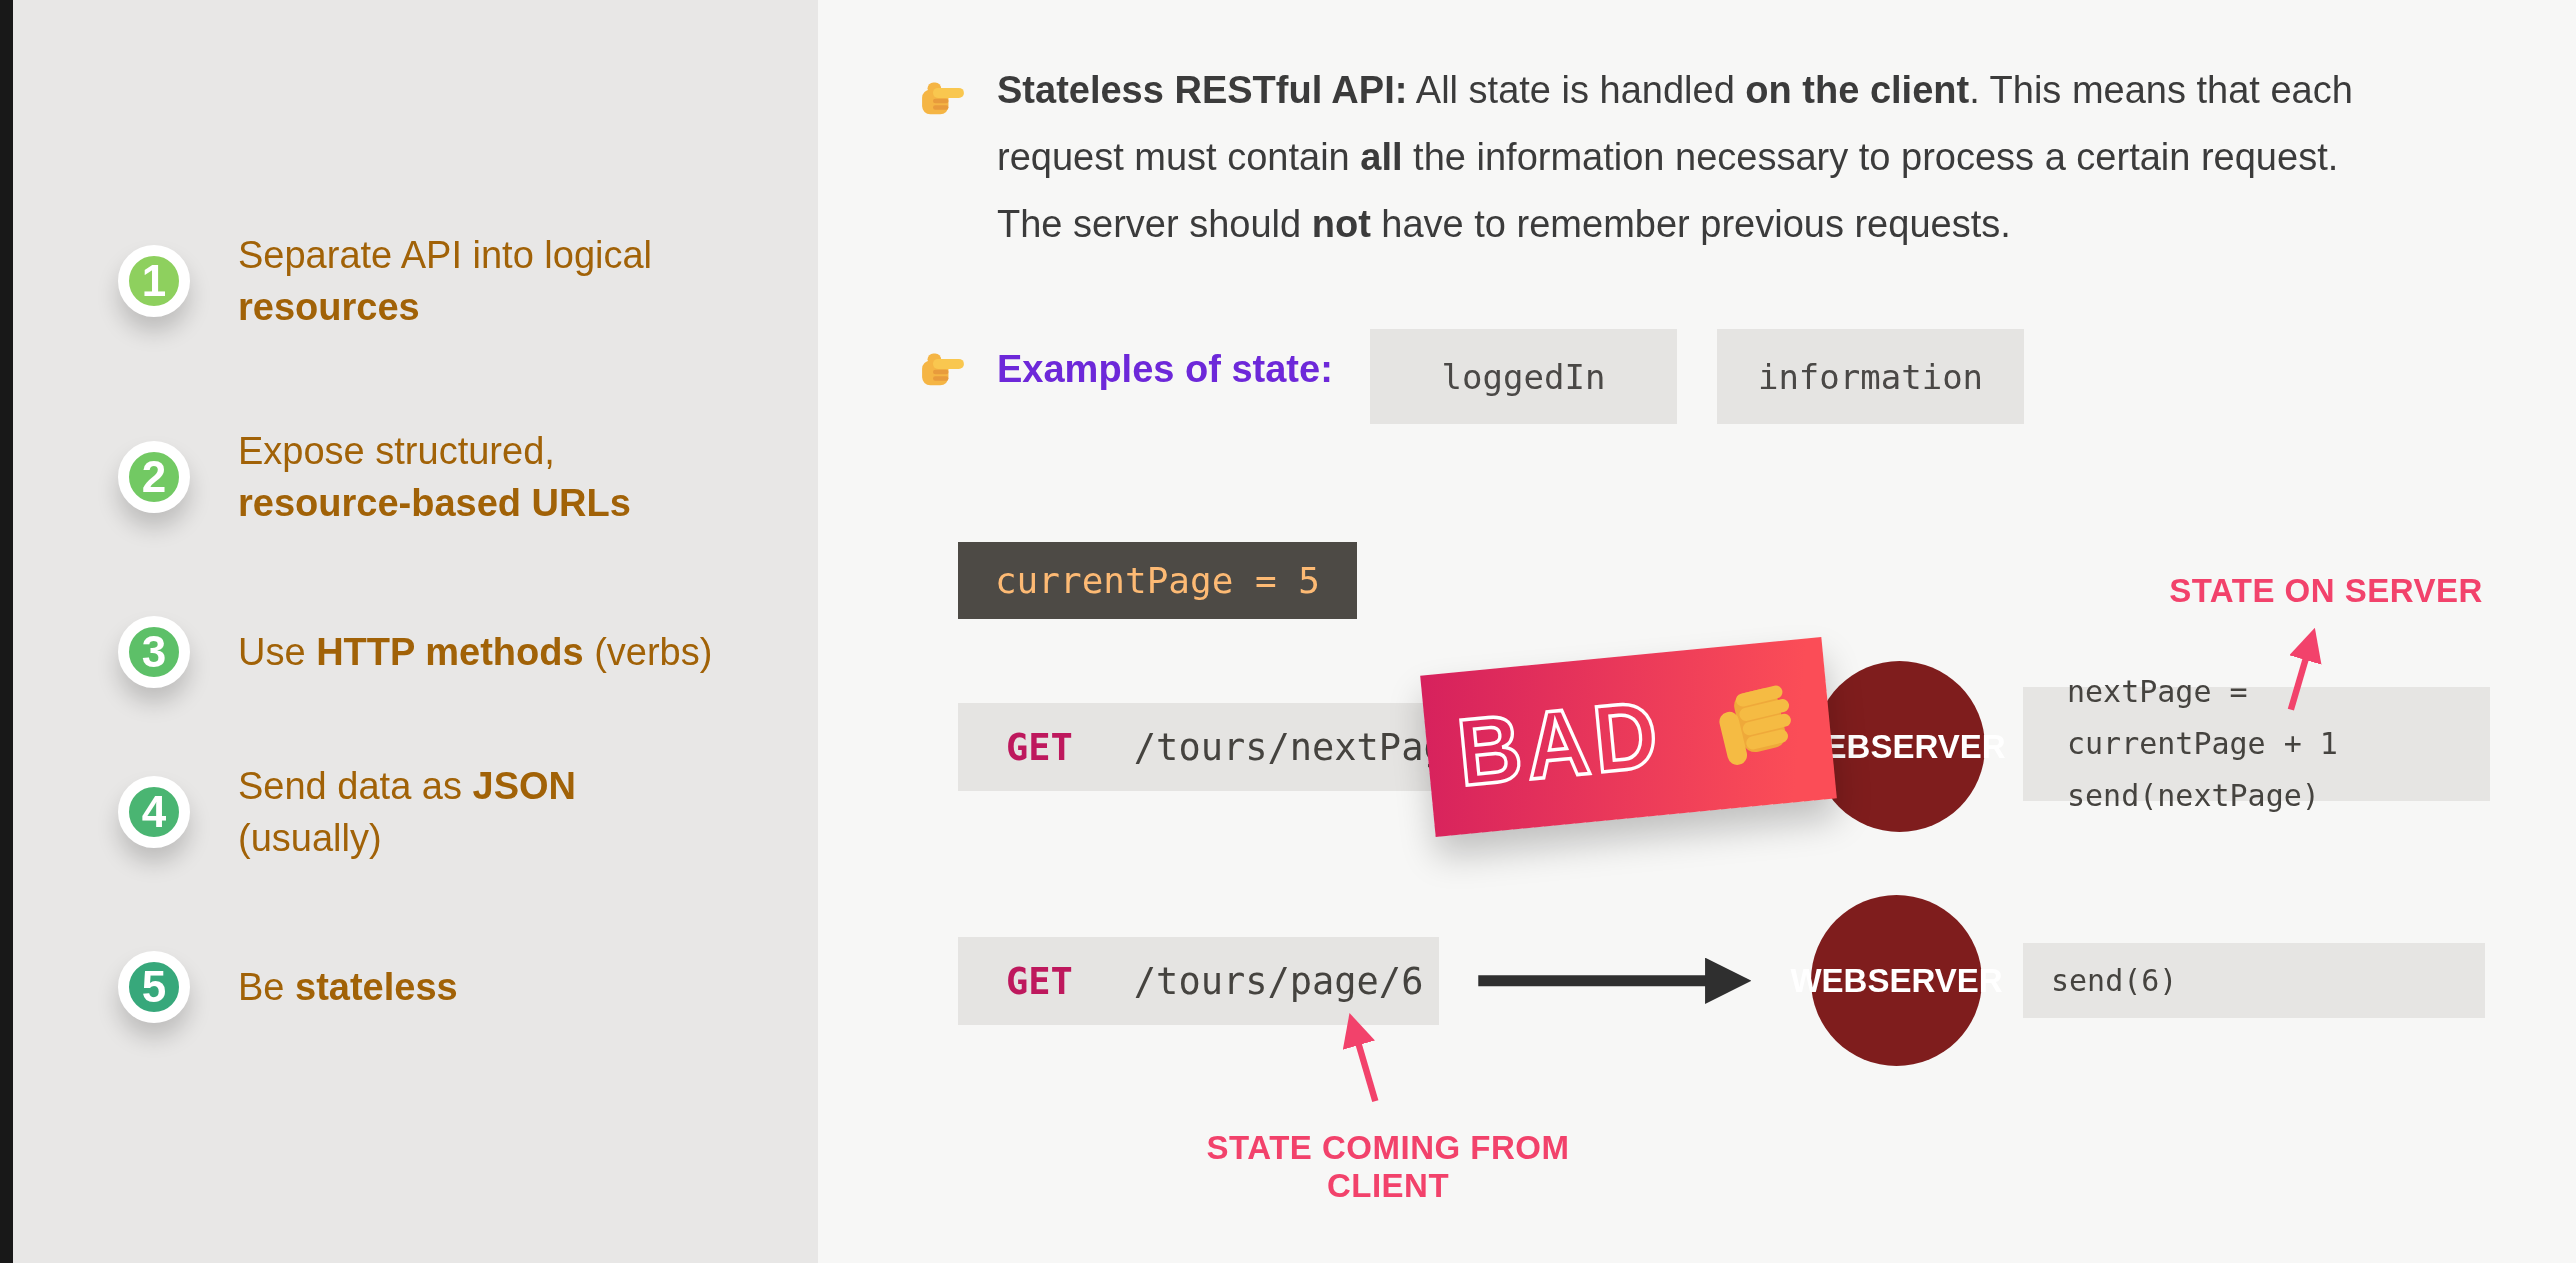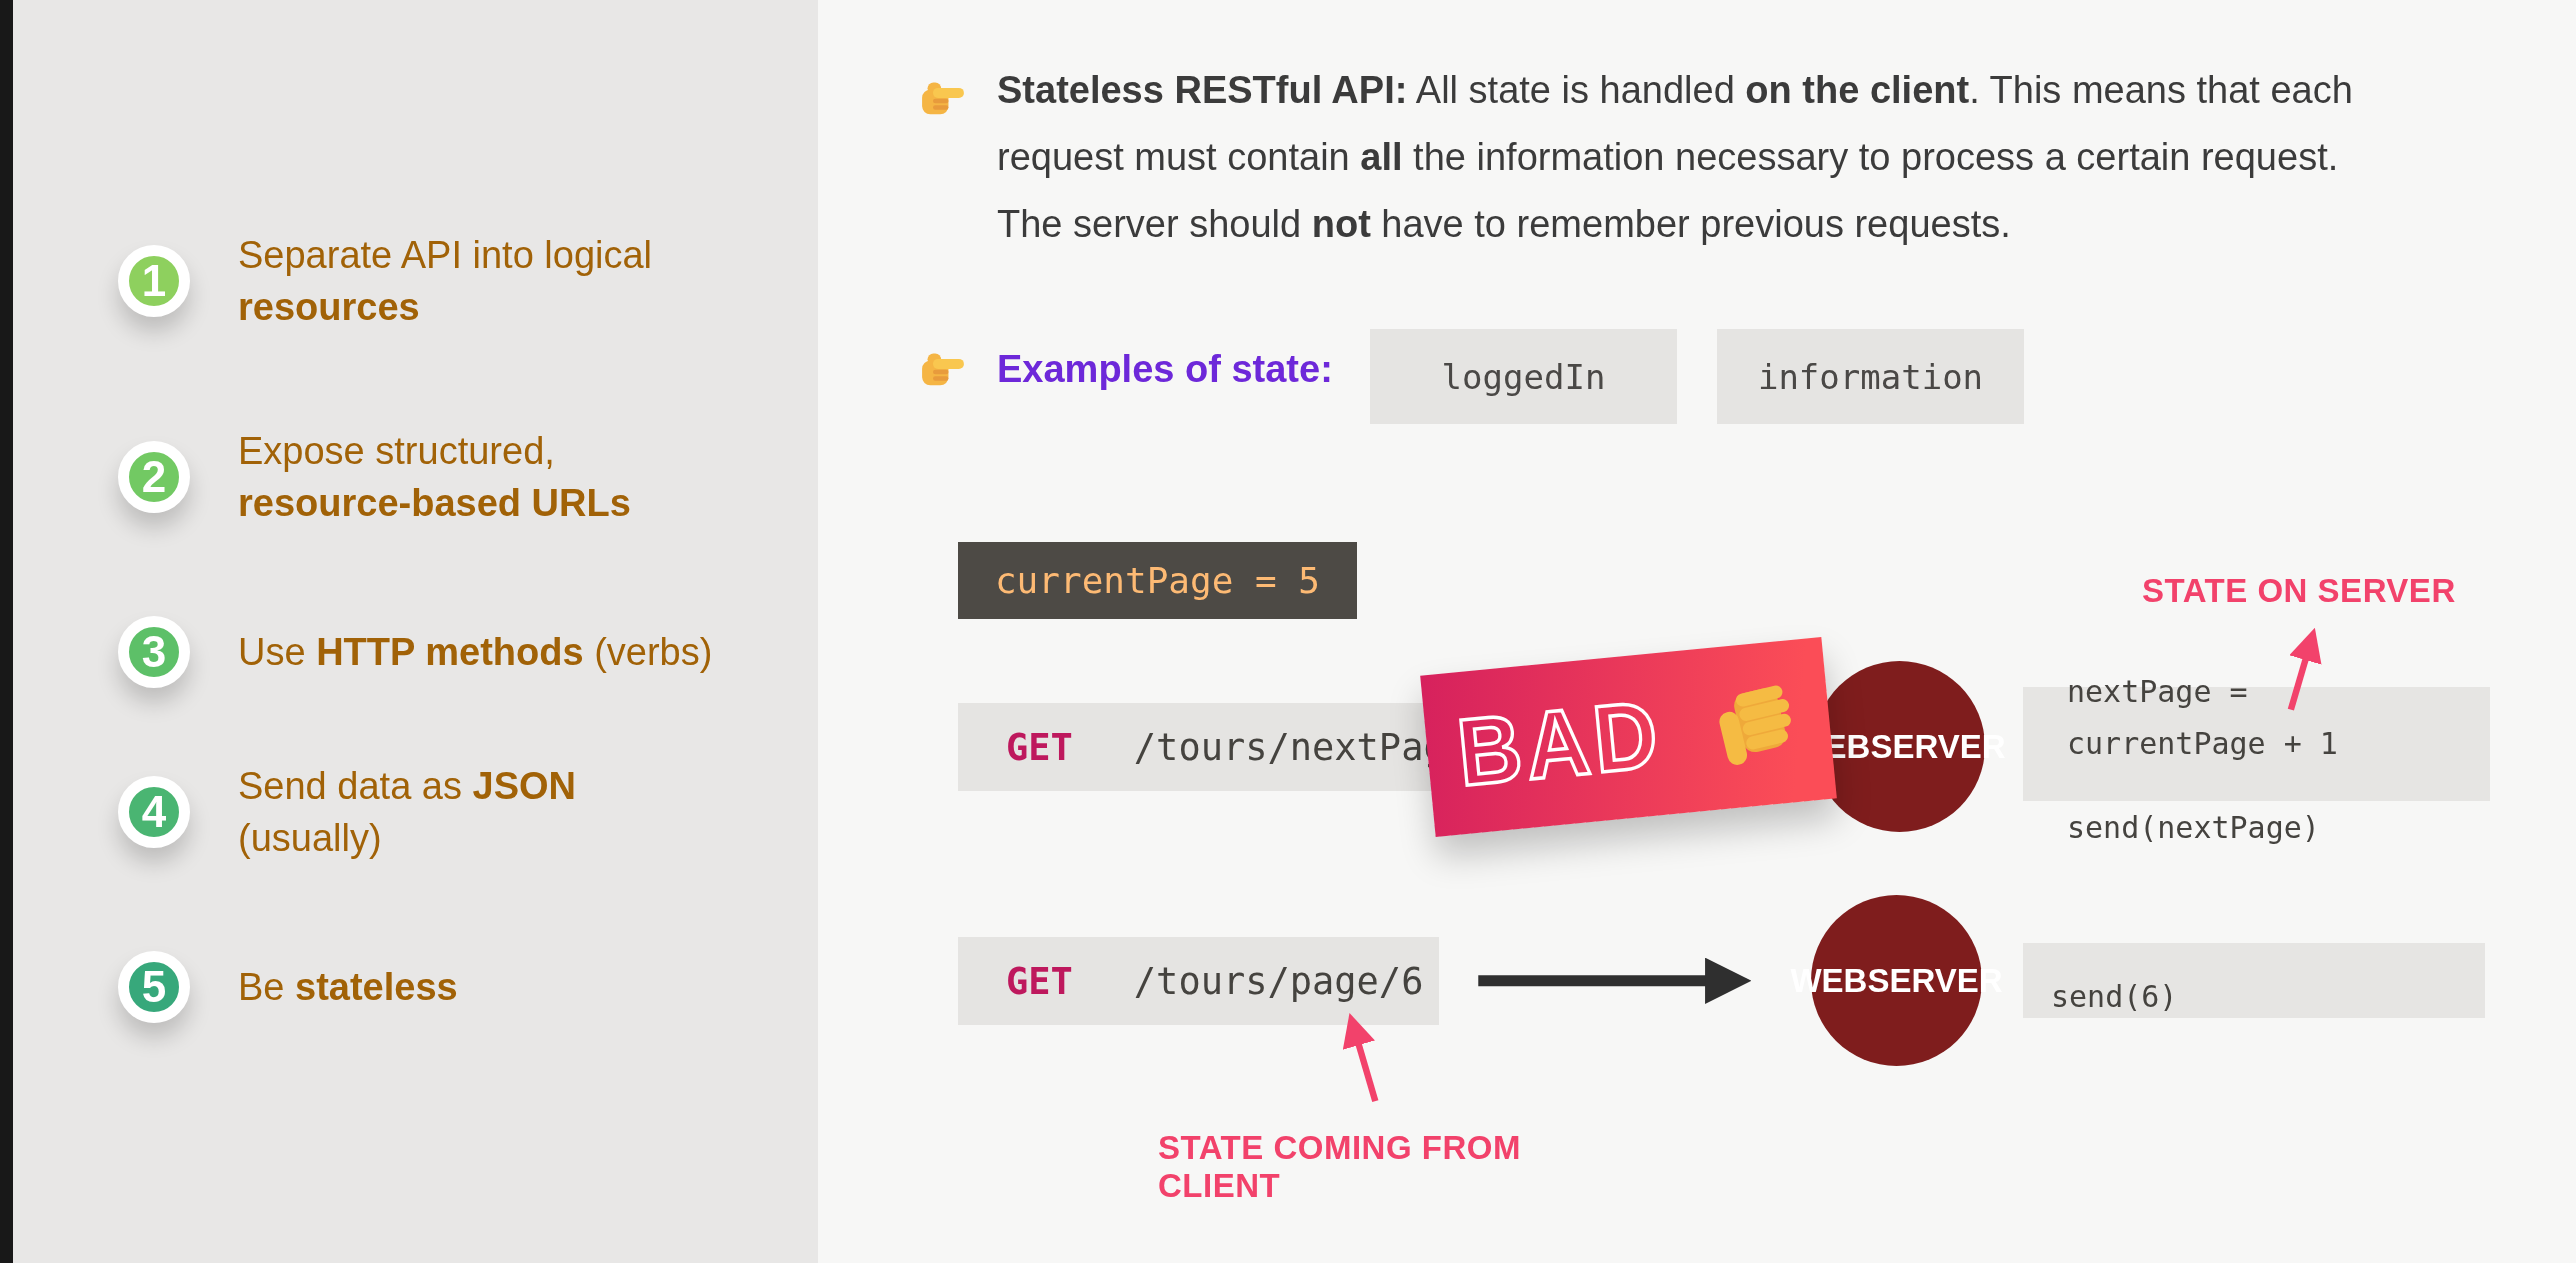--- a/index.html
+++ b/index.html
@@ -46,24 +46,24 @@
   .sticker .bad{font-size:88px;font-weight:700;letter-spacing:4.6px;color:transparent;
                 -webkit-text-stroke:3.2px #ffffff;transform:scaleY(1.08);}
 
   .server{position:absolute;width:171px;height:171px;border-radius:50%;background:#7f1d1d;
           color:#fff;display:flex;flex-direction:row;align-items:center;justify-content:center;
           font-size:33px;font-weight:700;line-height:46px;text-align:right;}
 
   .codebox{position:absolute;left:2023px;background:#e6e5e3;
            font-family:"DejaVu Sans Mono","Liberation Mono",monospace;font-size:30px;color:#45433f;
            display:flex;flex-direction:column;justify-content:center;padding:0 44px;}
-  .codebox div{line-height:52px;margin-top:32px;}
+  .codebox div{line-height:52px;}
 
   .pinklabel{position:absolute;color:#f2426b;font-weight:700;font-size:33px;
-             letter-spacing:0.5px;text-align:left;}
+             letter-spacing:0.5px;text-align:center;}
 
   .overlay{position:absolute;left:0;top:0;pointer-events:none;}
 </style>
 </head>
 <body>
 
 <div class="slide">
 
   <div class="edge"></div>
   <div class="sidebar"></div>

